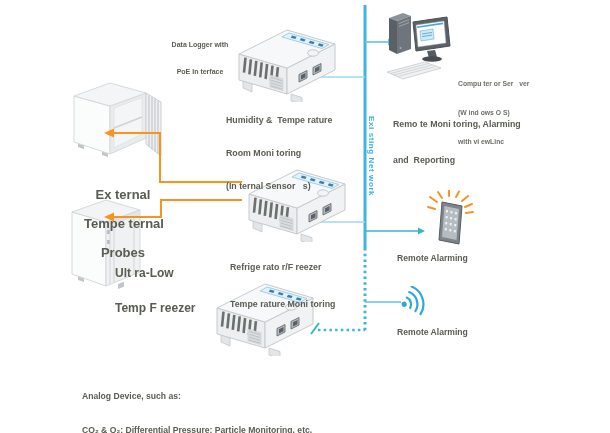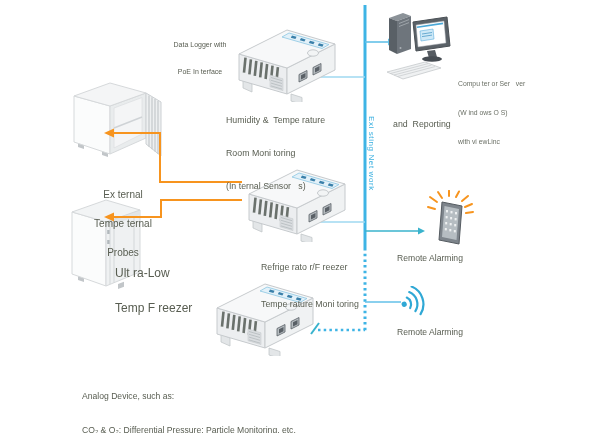--- a/index.html
+++ b/index.html
@@ -3,31 +3,31 @@
 <meta charset="utf-8">
 <style>
   html,body{margin:0;padding:0;background:#ffffff;}
   .stage{
     position:relative;width:610px;height:433px;background:#ffffff;overflow:hidden;
     font-family:"Liberation Sans","DejaVu Sans",sans-serif;
   }
   .layer{position:absolute;left:0;top:0;}
   .icon{position:absolute;}
   .lbl{
-    position:absolute;color:#585d51;font-weight:400;white-space:pre;
+    position:absolute;color:#585d51;font-weight:700;white-space:pre;
     font-family:"Liberation Sans","DejaVu Sans",sans-serif;
   }
   .lbl .ln{white-space:pre;}
   .lbl-datalogger{left:166px;top:22px;width:68px;font-size:7px;line-height:9px;text-align:center;}
   .lbl-humidity{left:226px;top:93px;font-size:8.8px;line-height:11px;}
   .lbl-computerinfo{left:458px;top:60px;font-size:6.8px;line-height:9.6px;color:#6b7066;}
   .lbl-remotemon{left:393px;top:94px;font-size:8.8px;line-height:12px;}
-  .lbl-extprobes{left:84px;top:171px;width:78px;font-size:10px;line-height:9.6px;text-align:center;}
+  .lbl-extprobes{left:84px;top:171px;width:78px;font-size:13px;line-height:9.6px;text-align:center;}
   .lbl-ultralow{left:115px;top:245px;font-size:12px;line-height:11.5px;}
-  .lbl-refrig{left:230px;top:236px;font-size:8.8px;line-height:12.4px;margin-left:31px;}
+  .lbl-refrig{left:230px;top:236px;font-size:8.8px;line-height:12.4px;}
   .lbl-alarm1{left:397px;top:253px;font-size:8.6px;}
   .lbl-alarm2{left:397px;top:327px;font-size:8.6px;}
   .lbl-note{left:82px;top:368px;font-size:8.6px;line-height:11.4px;}
   .lbl-network{
     left:367px;top:116px;height:120px;font-size:8px;letter-spacing:0.6px;
     color:#3cb0e0;writing-mode:vertical-rl;
   }
 </style>
 </head>
 <body>
@@ -225,20 +225,21 @@
     <div class="ln">(In ternal Sensor   s)</div>
   </div>
 
   <div class="lbl lbl-computerinfo" style="z-index:4">
     <div class="ln">Compu ter or Ser   ver</div>
     <div class="ln">(W ind ows O S)</div>
     <div class="ln">with vi ewLinc</div>
   </div>
 
   <div class="lbl lbl-remotemon" style="z-index:4">
+    <div class="ln">Remo te Moni toring, Alarming</div>
     <div class="ln">and  Reporting</div>
   </div>
 
   <div class="lbl lbl-extprobes" style="z-index:4">
     <div class="ln">Ex ternal</div>
     <div class="ln">Tempe ternal</div>
     <div class="ln">Probes</div>
   </div>
 
   <div class="lbl lbl-ultralow" style="z-index:4">

